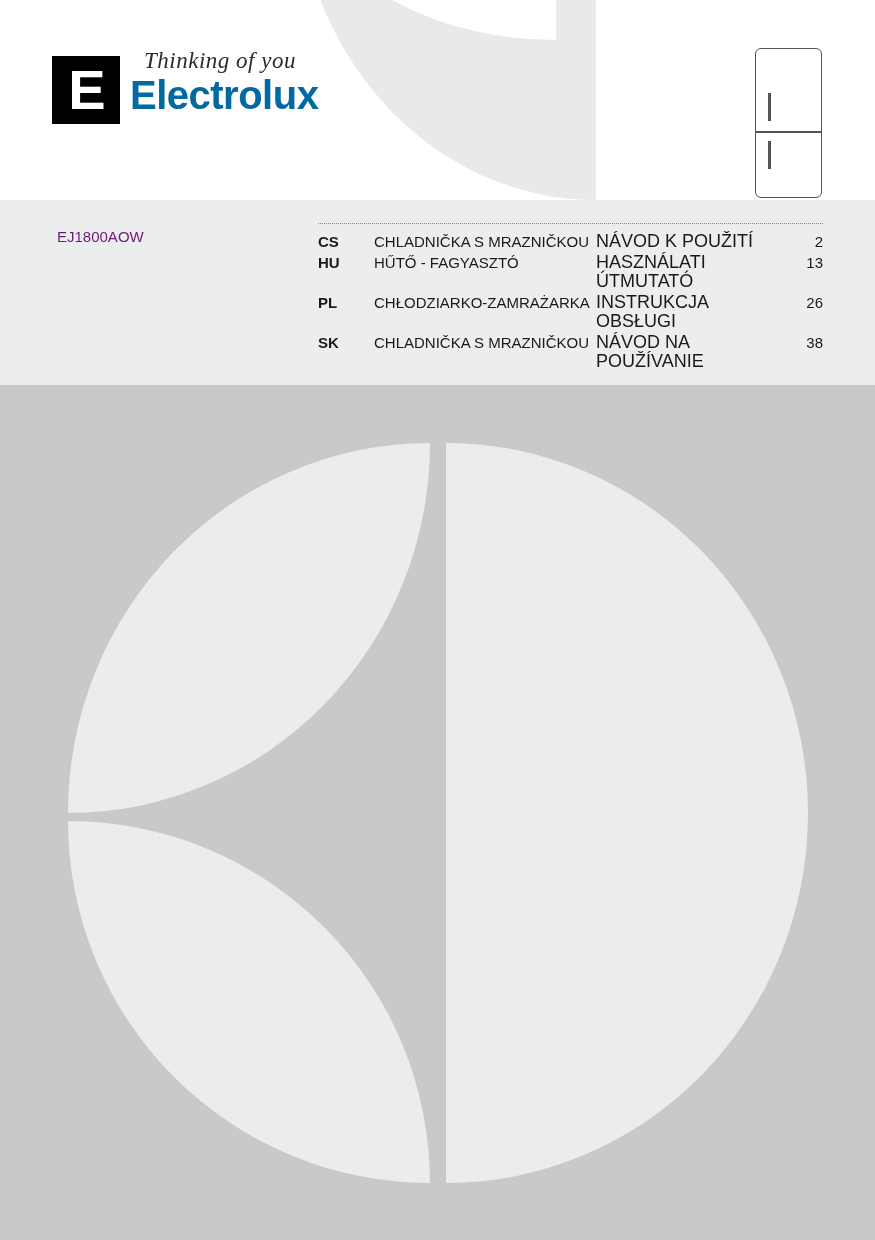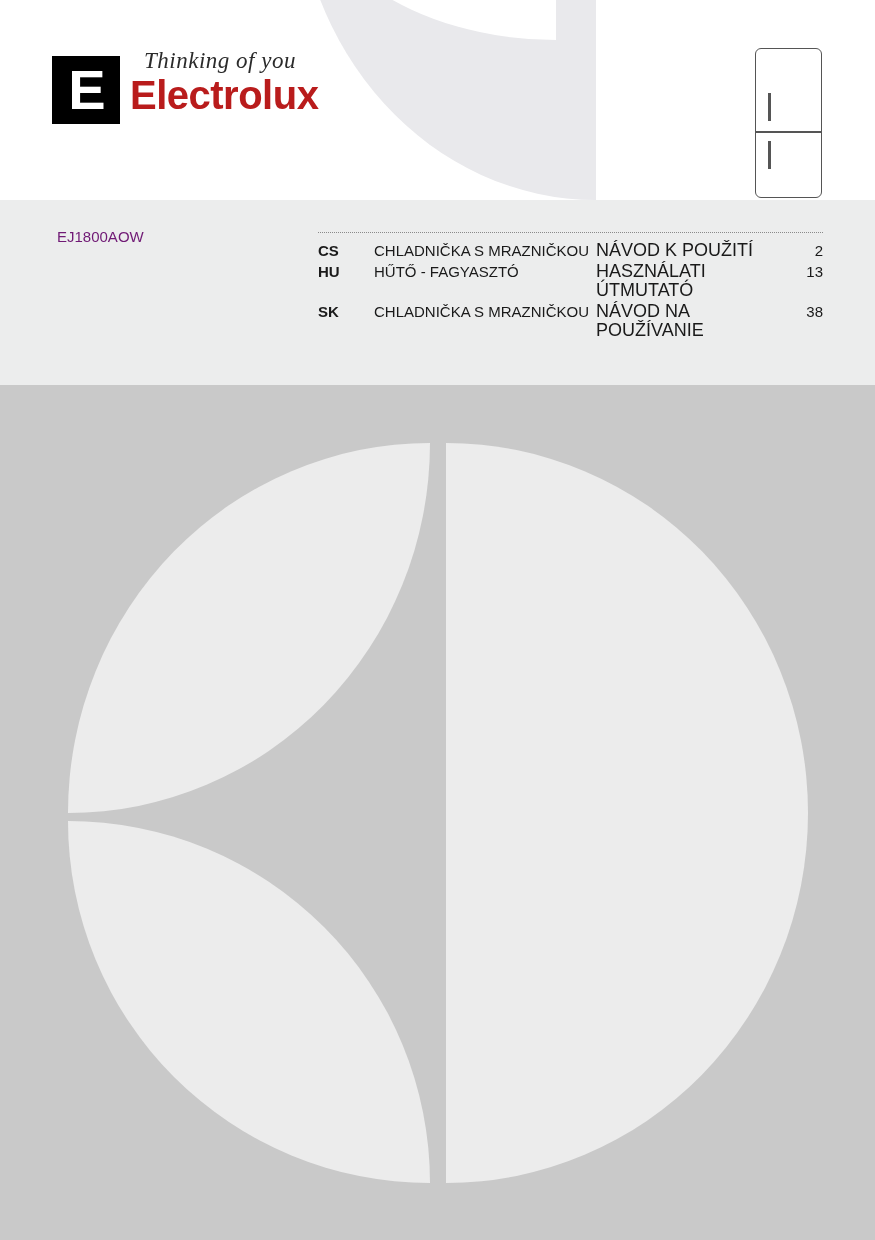--- a/index.html
+++ b/index.html
@@ -78,21 +78,21 @@
     font-size: 23px;
     color: #2b2b2b;
     margin: 0 0 -2px 14px;
     letter-spacing: 0.5px;
   }
   .brand {
     font-family: "Liberation Sans", sans-serif;
     font-weight: bold;
     font-size: 40px;
     letter-spacing: -0.5px;
-    color: #b91c1c;
+    color: #0369a1;
     line-height: 46px;
   }
 
   
   .product-art {
     position: absolute;
     left: 755px;
     top: 48px;
     width: 65px;
     height: 148px;
@@ -134,21 +134,21 @@
   .model {
     position: absolute;
     left: 57px;
     top: 28px;
     font-size: 15px;
     color: #701a75;
   }
   .toc {
     position: absolute;
     left: 318px;
-    top: 32px;
+    top: 23px;
     width: 505px;
   }
   .dotted-rule {
     width: 100%;
     border-top: 1px dotted #8a8a8a;
     height: 0;
     margin-bottom: 8px;
   }
   .toc-row {
     display: flex;
@@ -272,20 +272,26 @@
         <div class="pageno">2</div>
       </div>
 
       <div class="toc-row">
         <div class="lang">HU</div>
         <div class="title-cs">HŰTŐ - FAGYASZTÓ</div>
         <div class="title-loc">HASZNÁLATI ÚTMUTATÓ</div>
         <div class="pageno">13</div>
       </div>
 
+      <div class="toc-row">
+        <div class="lang">PL</div>
+        <div class="title-cs">CHŁODZIARKO-ZAMRAŻARKA</div>
+        <div class="title-loc">INSTRUKCJA OBSŁUGI</div>
+        <div class="pageno">26</div>
+      </div>
 
       <div class="toc-row">
         <div class="lang">SK</div>
         <div class="title-cs">CHLADNIČKA S MRAZNIČKOU</div>
         <div class="title-loc">NÁVOD NA POUŽÍVANIE</div>
         <div class="pageno">38</div>
       </div>
     </div>
   </div>
 

